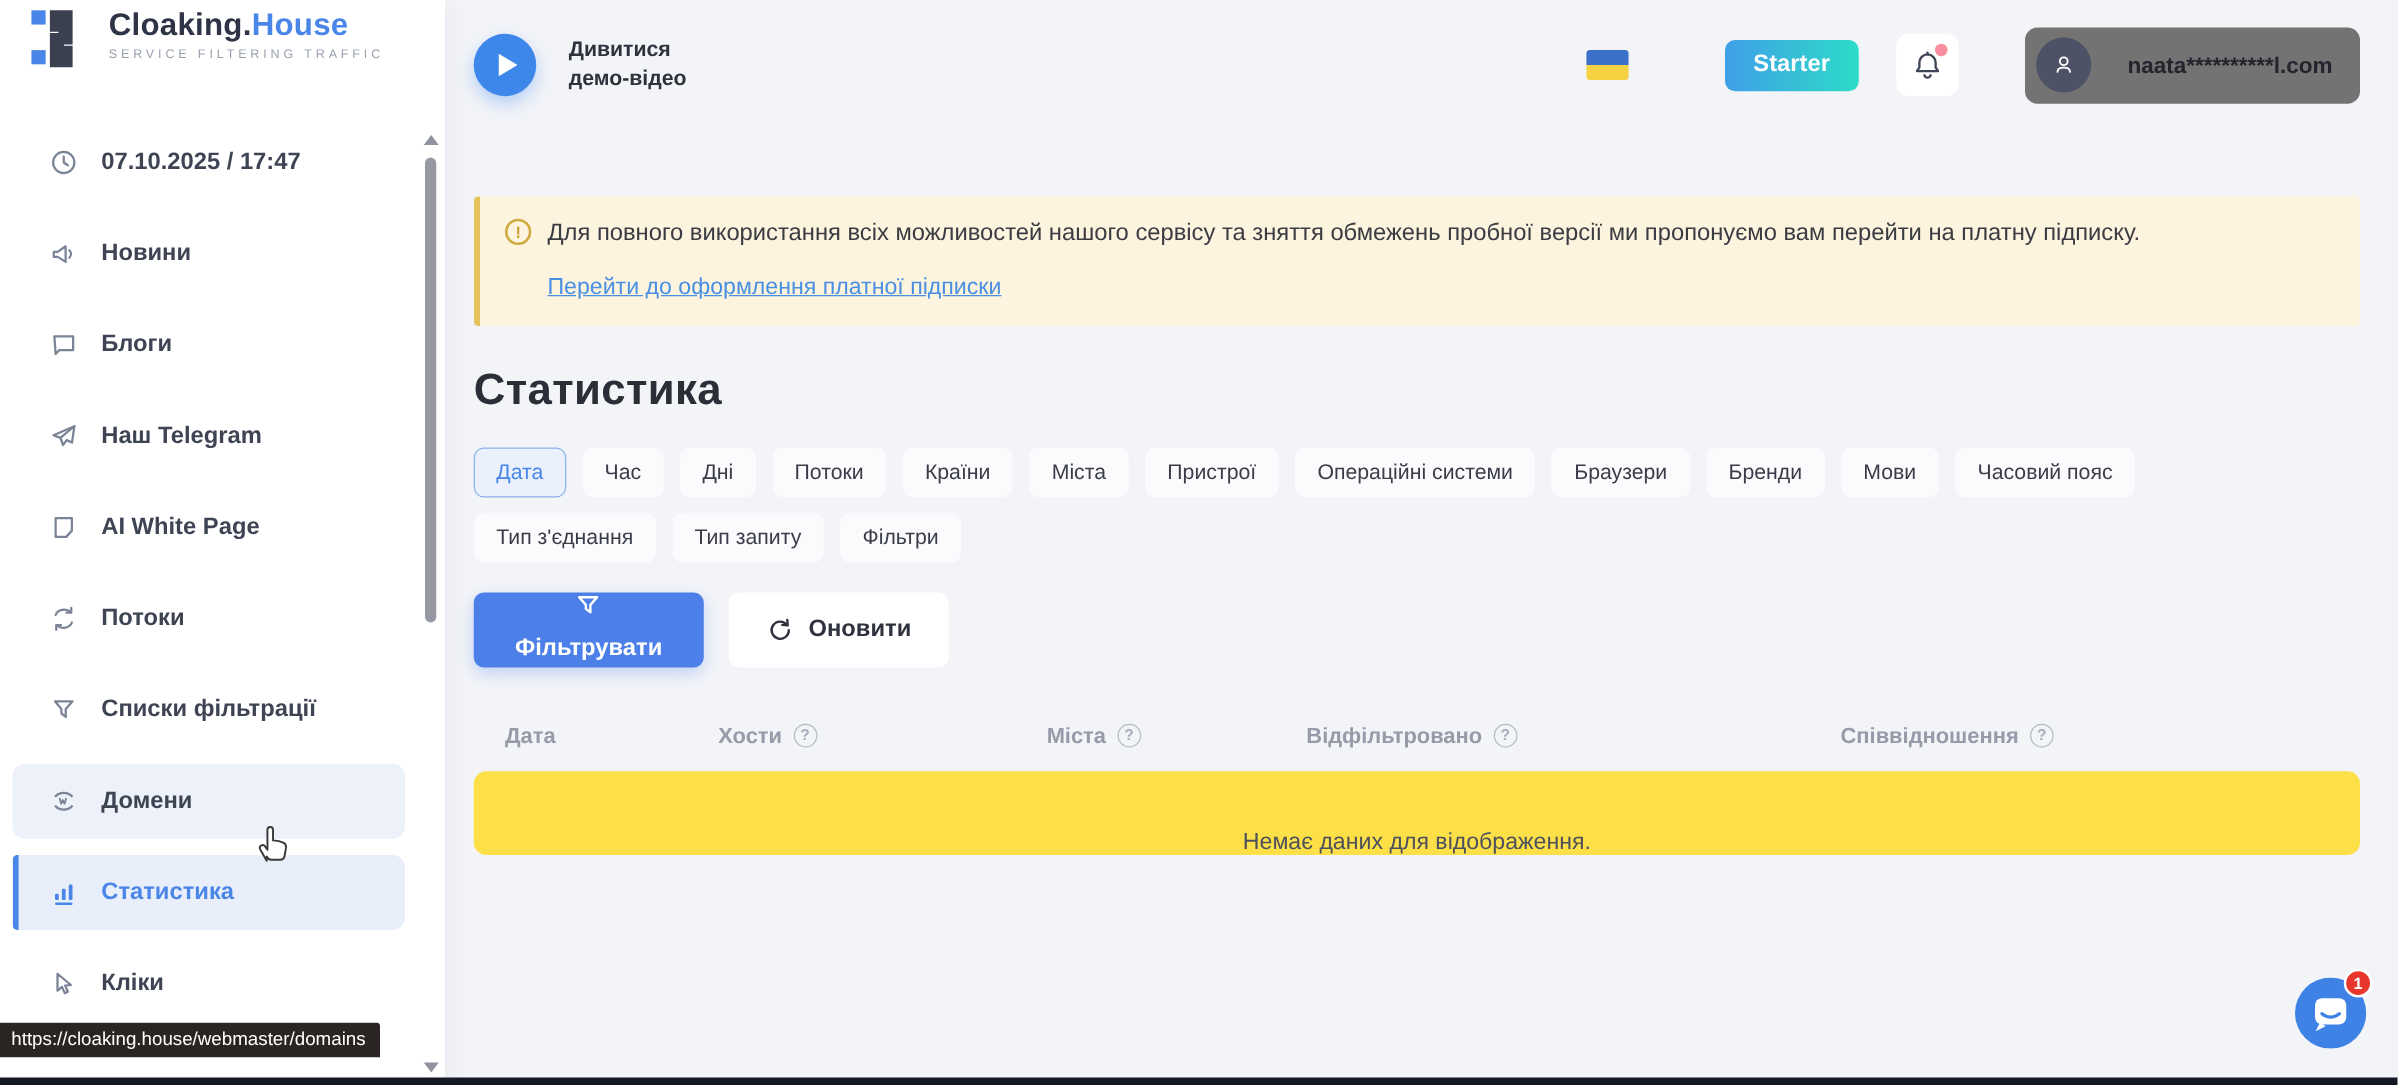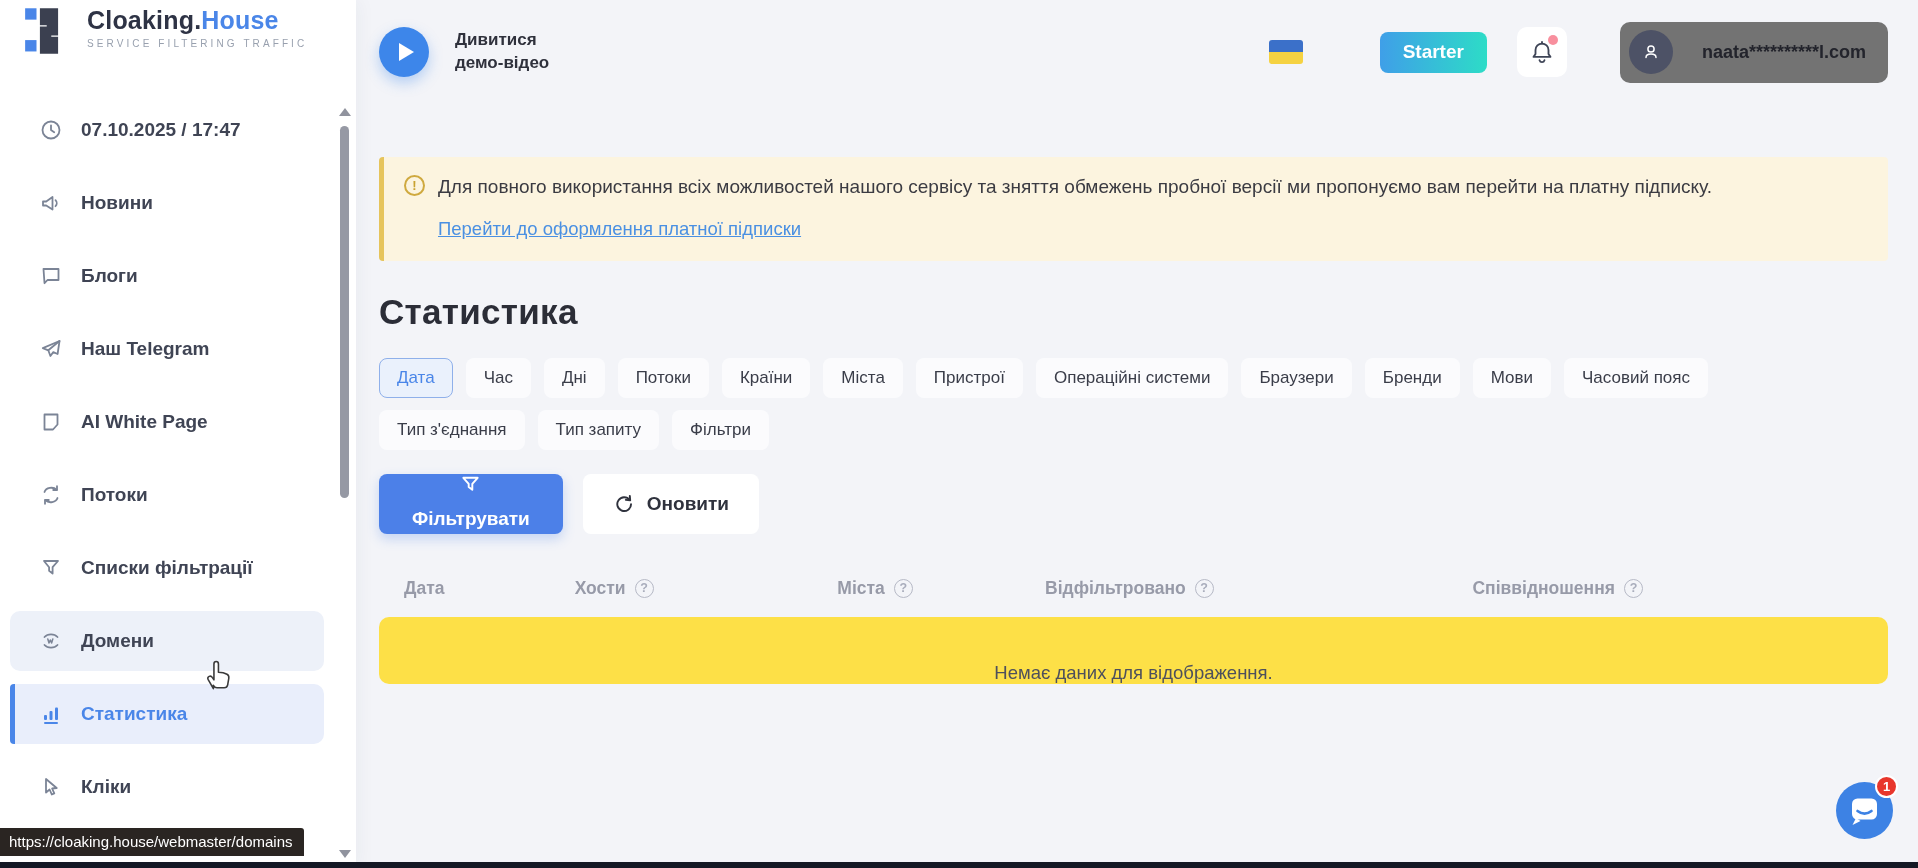--- a/index.html
+++ b/index.html
@@ -141,21 +141,21 @@
   
   .chat-widget { position:fixed; left:1836px; top:782px; width:57px; height:57px; cursor:pointer; z-index:20; }
   .chat-badge {
     position:absolute; top:-7px; right:-5px; width:23px; height:23px; border-radius:50%;
     background:#e8362c; border:2px solid #fff; color:#fff; font-size:13px; font-weight:700;
     display:flex; align-items:center; justify-content:center;
   }
 
   
   .status-tooltip {
-    position:fixed; left:0; bottom:12px; background:#2a2522; color:#fff;
+    position:fixed; left:0; bottom:22px; background:#2a2522; color:#fff;
     font-size:15px; padding:5px 12px 6px 9px; border-radius:0 3px 0 0; z-index:15;
     font-family:"Liberation Sans", sans-serif;
   }
   .bottom-strip { position:fixed; left:0; right:0; bottom:0; height:6px; background:#141824; z-index:14; }
 </style>
 </head>
 <body>
 
 <div class="app">
 

